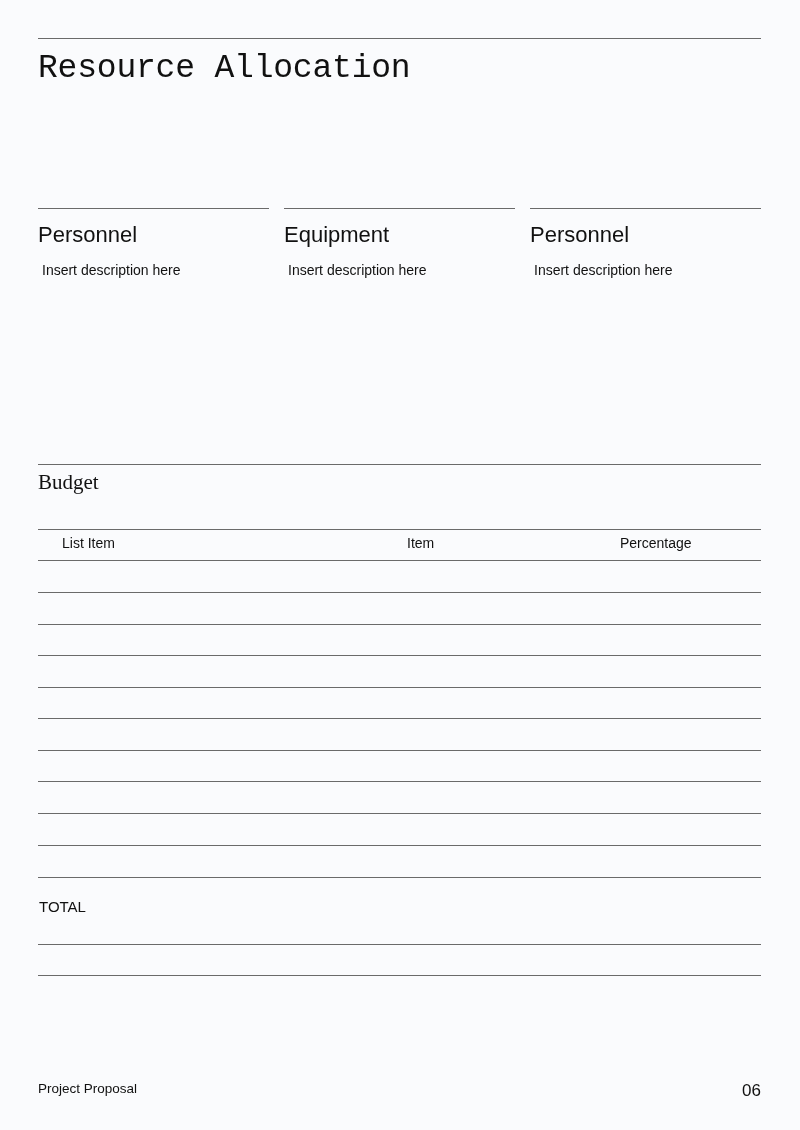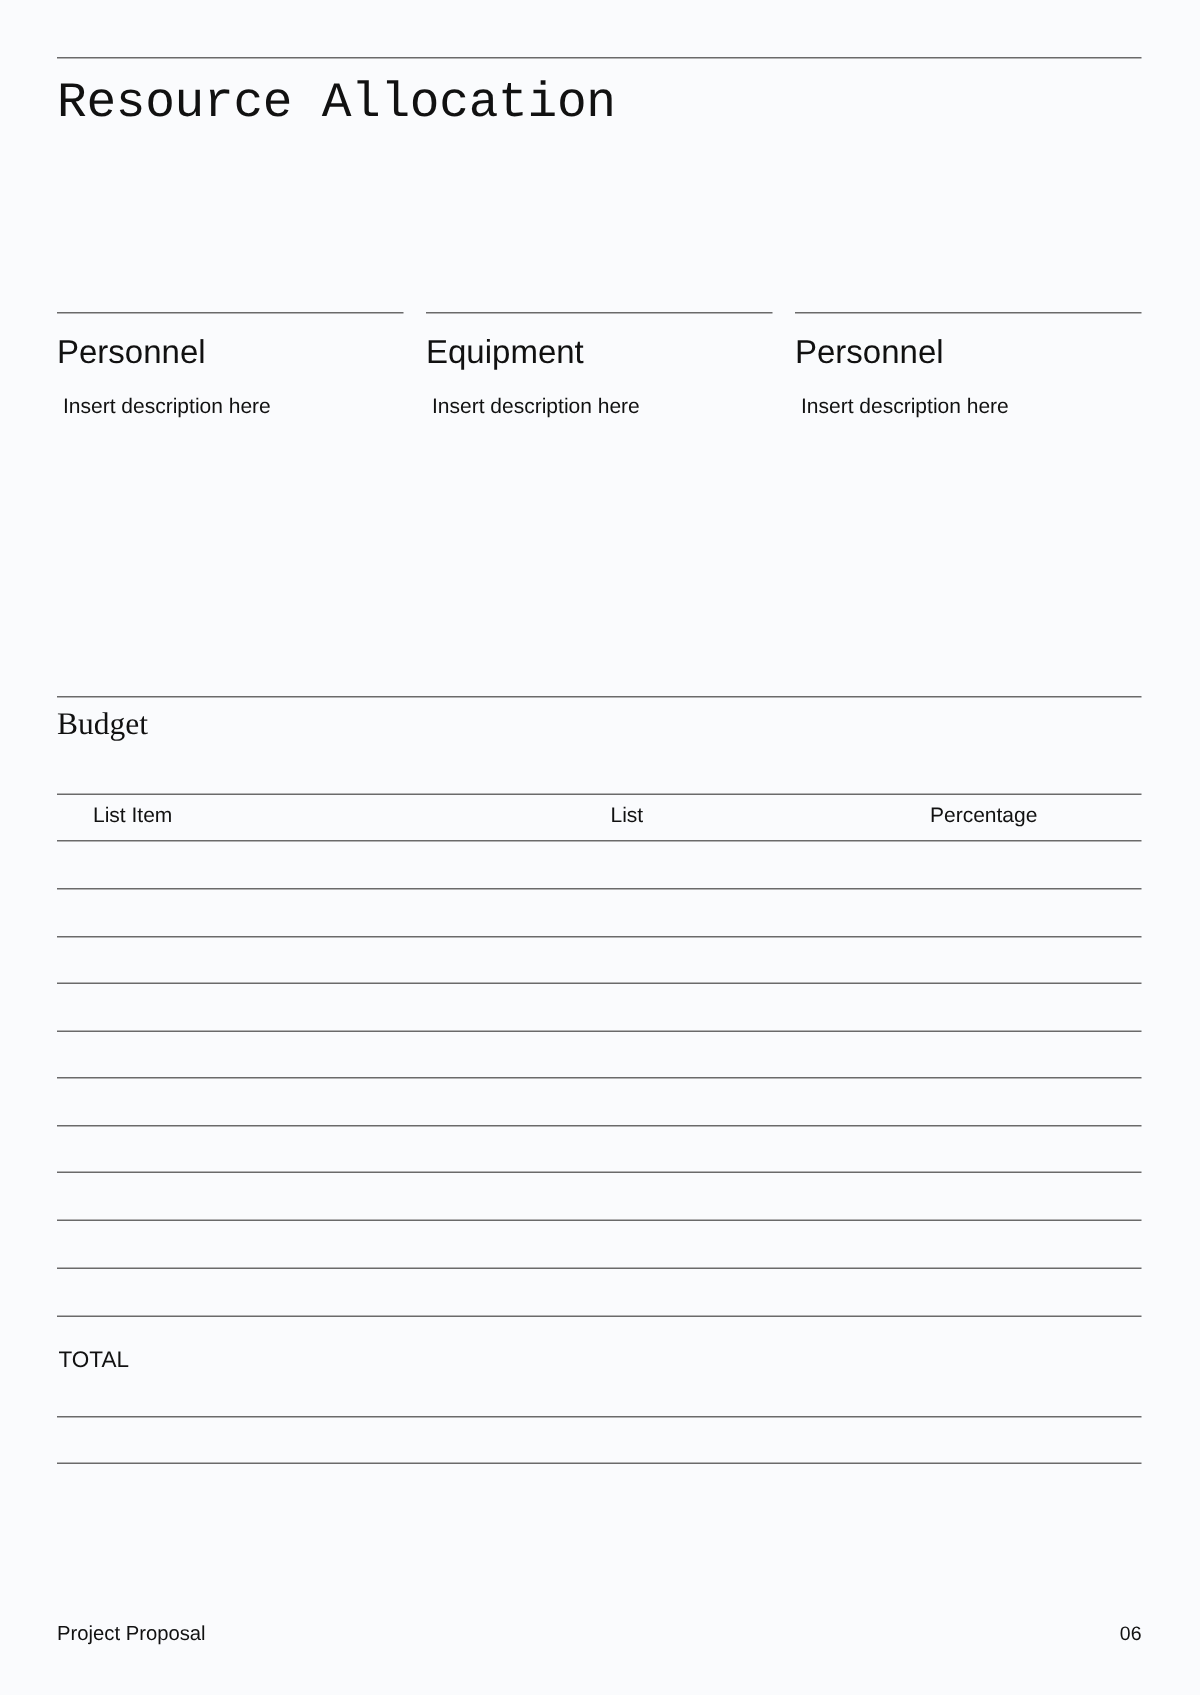--- a/index.html
+++ b/index.html
@@ -14,21 +14,21 @@
   .rule { position: absolute; height: 0; border-top: 1.3px solid #6a6a6a; }
   .page-title { position: absolute; left: 38px; top: 50px; font-size: 33px; font-weight: 400; letter-spacing: -0.2px; font-family: Liberation Mono, monospace; }
   .col { position: absolute; top: 208px; width: 231px; }
   .col .rule { left: 0; top: 0; width: 231px; }
   .col-title { position: absolute; left: 0; top: 14px; font-size: 22px; }
   .col-desc { position: absolute; left: 4px; top: 54px; font-size: 14px; }
   .budget-title { position: absolute; left: 38px; top: 470px; font-size: 21px; font-family: Liberation Serif, serif; }
   .th { position: absolute; top: 535px; font-size: 14px; }
   .total { position: absolute; left: 39px; top: 898px; font-size: 15px; }
   .footer-left { position: absolute; left: 38px; top: 1081px; font-size: 13.5px; }
-  .footer-right { position: absolute; right: 39px; top: 1081px; font-size: 13px; }
+  .footer-right { position: absolute; right: 39px; top: 1081px; font-size: 17px; }
 </style>
 </head>
 <body>
 
 <div class="rule" style="left:38px; top:38px; width:723px;"></div>
 <div class="page-title">Resource Allocation</div>
 
 <div class="col" style="left:38px;">
   <div class="rule"></div>
   <div class="col-title">Personnel</div>
@@ -44,21 +44,21 @@
   <div class="col-title">Personnel</div>
   <div class="col-desc">Insert description here</div>
 </div>
 
 <div class="rule" style="left:38px; top:464px; width:723px;"></div>
 <div class="budget-title">Budget</div>
 
 <div>
   <div class="rule" style="left:38px; top:529px; width:723px;"></div>
   <div class="th" style="left:38px;margin-left:24px;">List Item</div>
-  <div class="th" style="left:407px;">List</div>
+  <div class="th" style="left:407px;">Item</div>
   <div class="th" style="left:620px;">Percentage</div>
 
   <div class="rule" style="left:38px; top:560px; width:723px;"></div>
   <div class="rule" style="left:38px; top:592px; width:723px;"></div>
   <div class="rule" style="left:38px; top:624px; width:723px;"></div>
   <div class="rule" style="left:38px; top:655px; width:723px;"></div>
   <div class="rule" style="left:38px; top:687px; width:723px;"></div>
   <div class="rule" style="left:38px; top:718px; width:723px;"></div>
   <div class="rule" style="left:38px; top:750px; width:723px;"></div>
   <div class="rule" style="left:38px; top:781px; width:723px;"></div>

